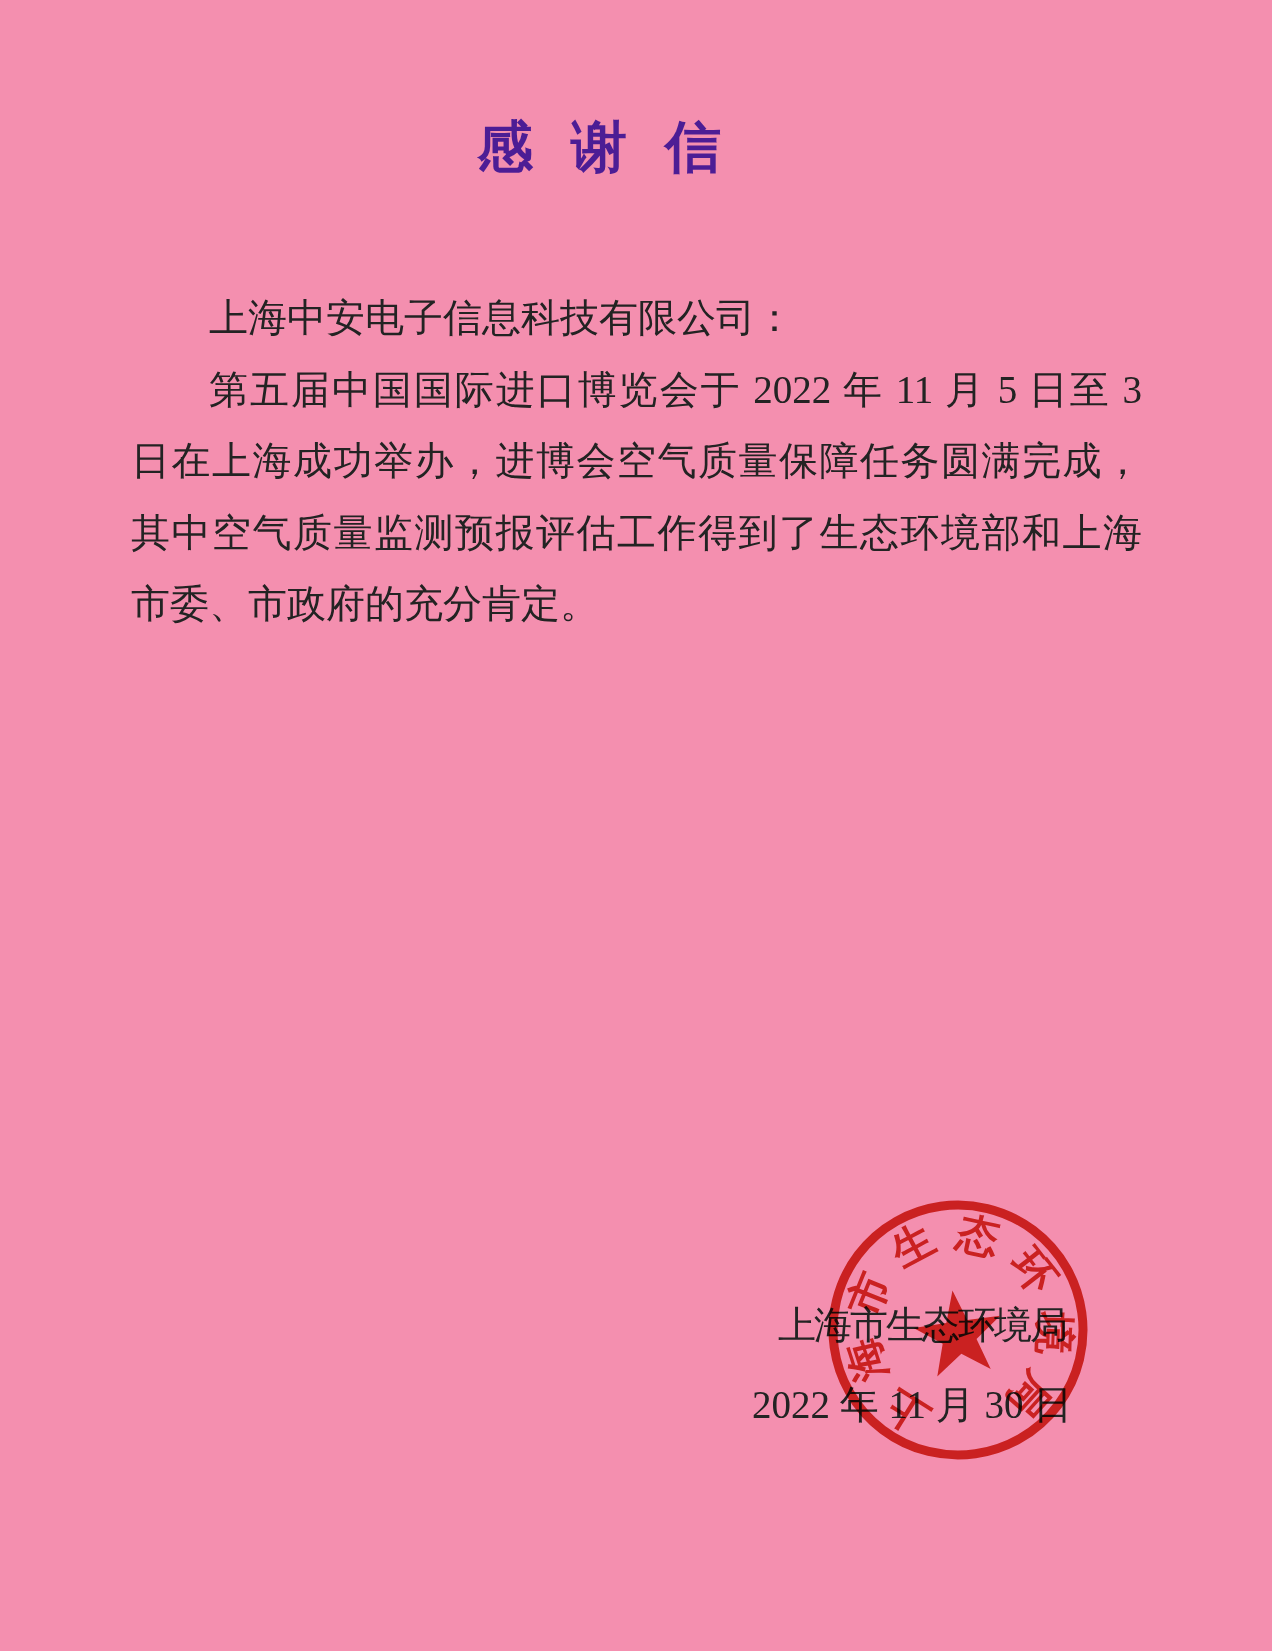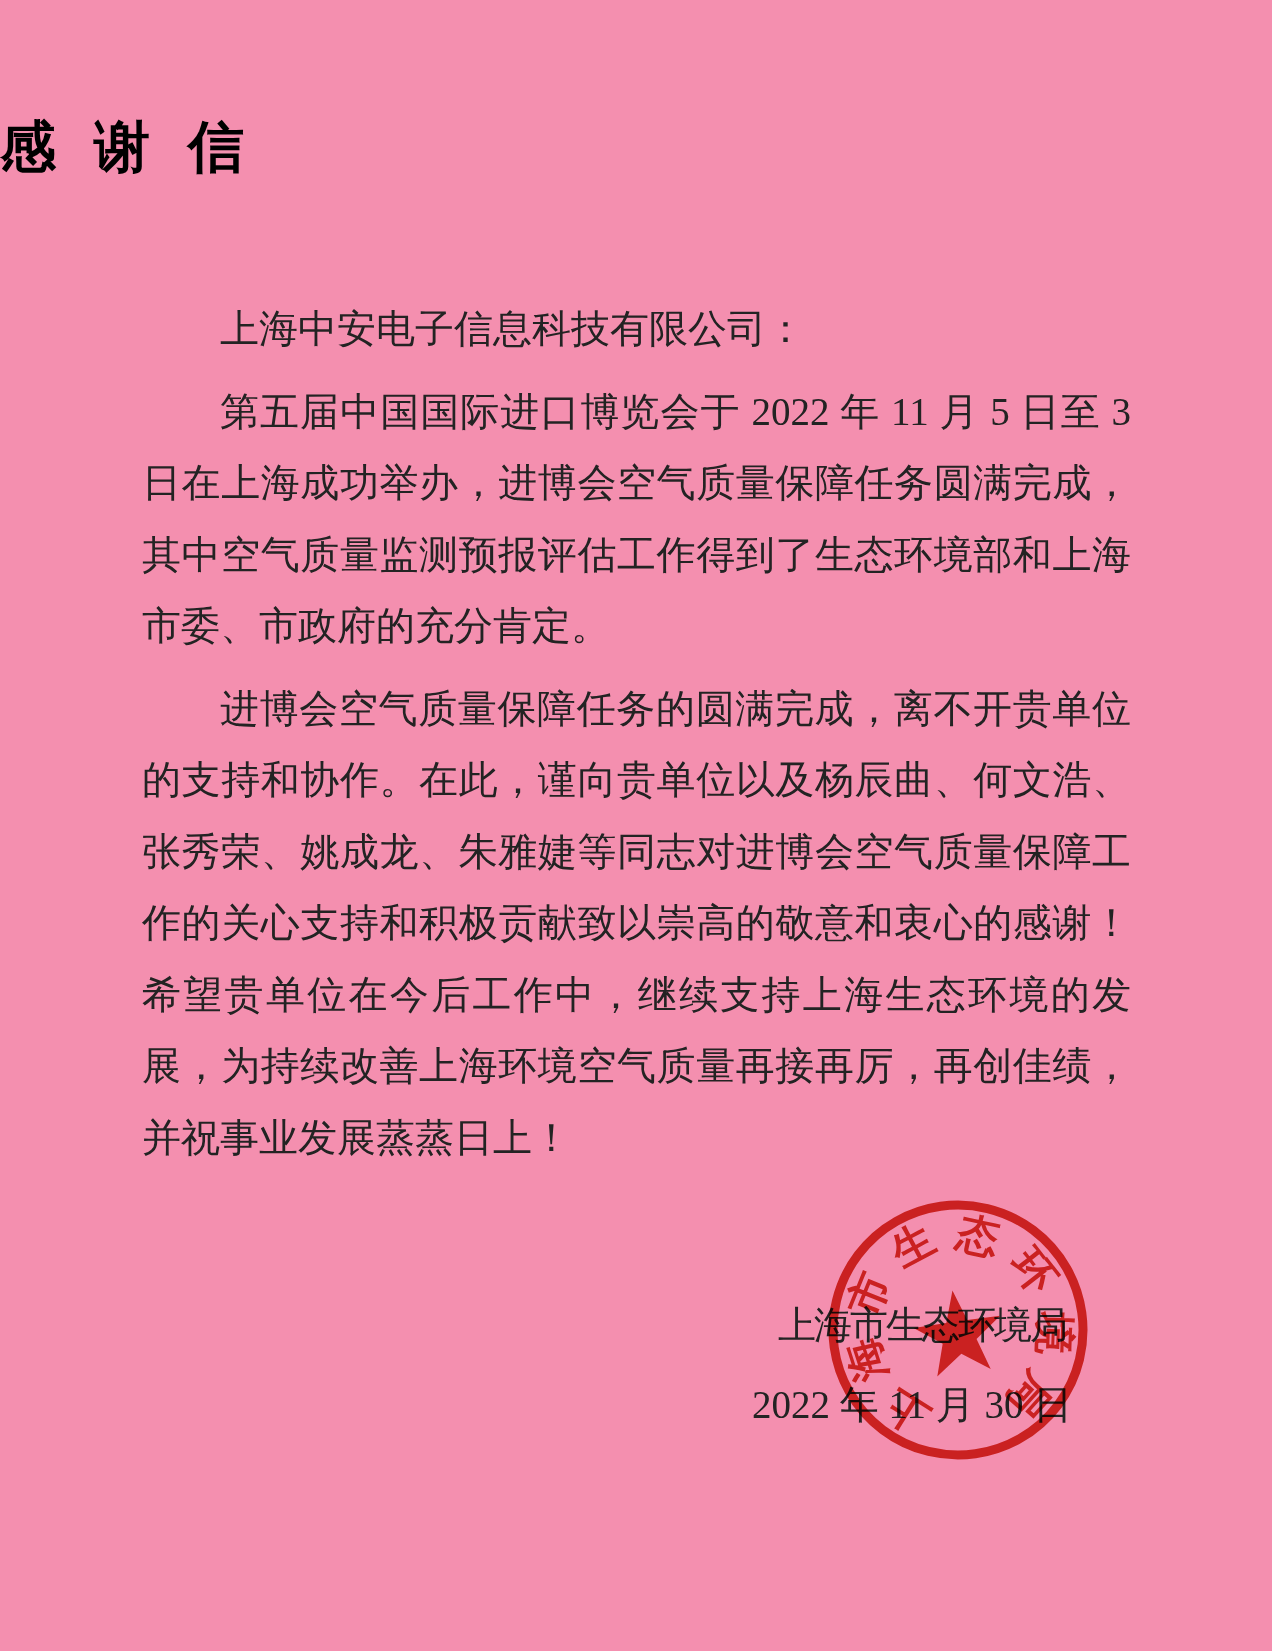--- a/index.html
+++ b/index.html
@@ -7,37 +7,37 @@
     position:relative;
     width:1272px;height:1651px;
     background:#f48faf;
     overflow:hidden;
     font-family:"Liberation Serif","DejaVu Serif",serif;
   }
   .title{
     position:absolute;
     top:110px;left:0;
     width:1210px;
-    text-align:left;
+    text-align:center;
     font-size:56px;
     font-weight:bold;
     letter-spacing:12px;
-    color:#000000;
+    color:#4c1d95;
   }
   .body-text{
     position:absolute;
     left:131px;top:282px;
     width:1011px;
     font-size:39px;
     line-height:71.5px;
     color:#232323;
     text-align:justify;
   }
   .body-text p{
-    margin:11px;
+    margin:0;
     text-indent:2em;
   }
   .salutation{ text-indent:0; }
   .signature{
     position:absolute;
     top:1300px;left:778px;
     font-size:38px;
     letter-spacing:-2px;
     color:#232323;
   }
@@ -65,21 +65,20 @@
 </head>
 <body>
 
 <div class="page">
 
   <div class="title">感 谢 信</div>
 
   <div class="body-text">
     <p class="salutation">上海中安电子信息科技有限公司：</p>
     <p>第五届中国国际进口博览会于 2022 年 11 月 5 日至 3 日在上海成功举办，进博会空气质量保障任务圆满完成，其中空气质量监测预报评估工作得到了生态环境部和上海市委、市政府的充分肯定。</p>
-    <p>进博会空气质量保障任务的圆满完成，离不开贵单位的支持和协作。在此，谨向贵单位以及杨辰曲、何文浩、张秀荣、姚成龙、朱雅婕等同志对进博会空气质量保障工作的关心支持和积极贡献致以崇高的敬意和衷心的感谢！希望贵单位在今后工作中，继续支持上海生态环境的发展，为持续改善上海环境空气质量再接再厉，再创佳绩，并祝事业发展蒸蒸日上！</p>
   </div>
 
   <div class="signature">上海市生态环境局</div>
 
   <div class="date-line">2022 年 11 月 30 日</div>
 
   <svg class="seal" viewBox="0 0 280 280">
     <circle cx="140" cy="140" r="125" fill="none" stroke="#cf2a1d" stroke-width="9"></circle>
     <polygon fill="#cf2a1d" points="140,100 150.6,131.4 183.7,131.8 157.1,151.6 167,183.2 140,164 113,183.2 122.9,151.6 96.3,131.8 129.4,131.4"></polygon>
     <text x="78.3" y="213.5" text-anchor="middle" dominant-baseline="central" transform="rotate(-140 78.3 213.5)">上</text>

